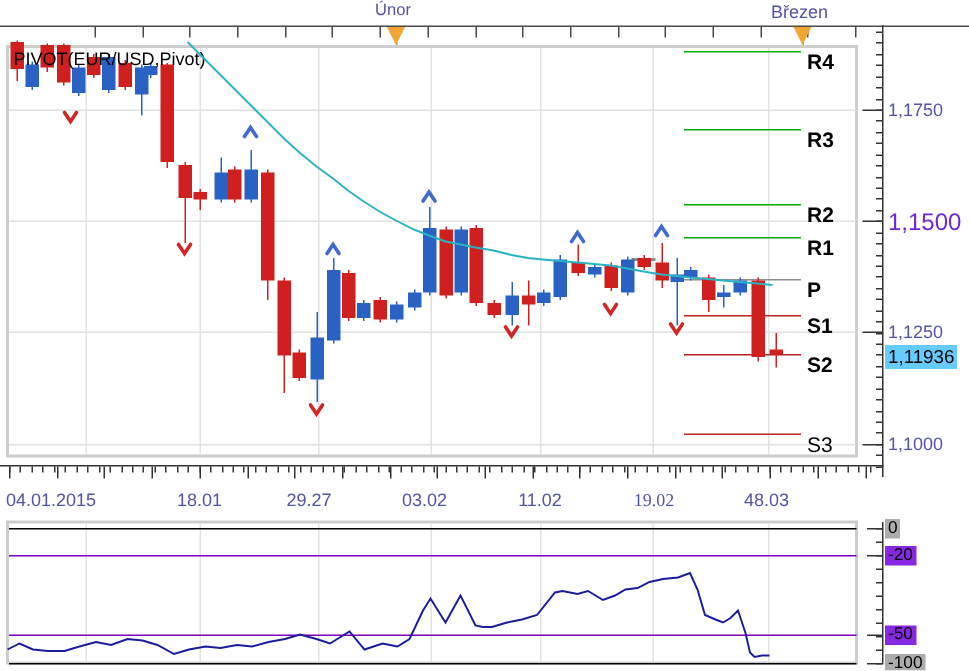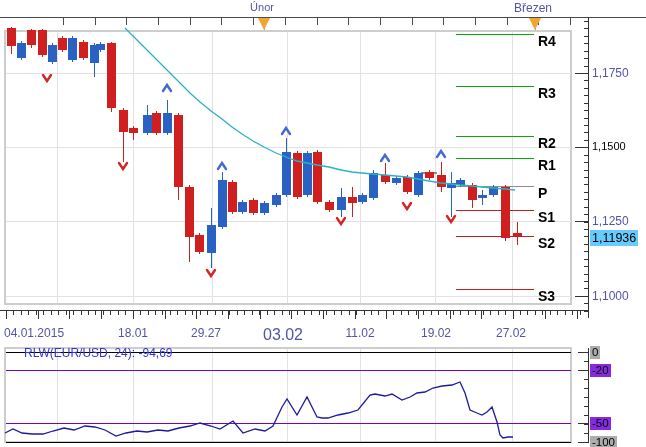--- a/index.html
+++ b/index.html
@@ -13,21 +13,21 @@
   #legendFractal .dn{color:#d23333;}
   #rlwLegend{position:absolute;left:24px;top:346px;font-size:12px;color:#3434d6;white-space:nowrap;z-index:1;}
   #priceTag{position:absolute;left:590px;top:230px;height:16px;line-height:16px;padding:0 2px;
             background:#66ccff;color:#000;font-size:12.5px;white-space:nowrap;z-index:4;}
   svg#overlay{position:absolute;left:0;top:0;z-index:3;pointer-events:none;}
 </style>
 </head>
 <body>
 
 <div id="stage">
-  <div id="rlwLegend">RLW(EUR/USD, 24): -94,69</div>
+  <div class="legend-line" id="legendPivot">PIVOT(EUR/USD,Pivot)</div>
   <div id="priceTag" style="top: 230px;">1,11936</div>
 <div style="position: absolute; left: 0px; top: 17px; width: 646px; height: 1px; background: rgb(74, 74, 74);"></div>
     <div style="position: absolute; left: 63px; top: 18px; width: 1px; height: 7px; background: rgb(74, 74, 74);"></div>
     <div style="position: absolute; left: 95px; top: 18px; width: 1px; height: 7px; background: rgb(74, 74, 74);"></div>
     <div style="position: absolute; left: 126px; top: 18px; width: 1px; height: 7px; background: rgb(74, 74, 74);"></div>
     <div style="position: absolute; left: 158px; top: 18px; width: 1px; height: 7px; background: rgb(74, 74, 74);"></div>
     <div style="position: absolute; left: 190px; top: 18px; width: 1px; height: 7px; background: rgb(74, 74, 74);"></div>
     <div style="position: absolute; left: 221px; top: 18px; width: 1px; height: 7px; background: rgb(74, 74, 74);"></div>
     <div style="position: absolute; left: 253px; top: 18px; width: 1px; height: 7px; background: rgb(74, 74, 74);"></div>
     <div style="position: absolute; left: 285px; top: 18px; width: 1px; height: 7px; background: rgb(74, 74, 74);"></div>
@@ -66,21 +66,21 @@
     <div style="position: absolute; left: 538px; top: 135px; font-size: 14px; font-weight: bold; color: rgb(0, 0, 0);">R2</div>
     <div style="position: absolute; left: 456px; top: 158px; width: 78px; height: 1px; background: rgb(0, 173, 0);"></div>
     <div style="position: absolute; left: 538px; top: 157px; font-size: 14px; font-weight: bold; color: rgb(0, 0, 0);">R1</div>
     <div style="position: absolute; left: 456px; top: 186px; width: 78px; height: 1px; background: rgb(142, 142, 142);"></div>
     <div style="position: absolute; left: 538px; top: 185px; font-size: 14px; font-weight: bold; color: rgb(0, 0, 0);">P</div>
     <div style="position: absolute; left: 456px; top: 210px; width: 78px; height: 1px; background: rgb(184, 34, 34);"></div>
     <div style="position: absolute; left: 538px; top: 209px; font-size: 14px; font-weight: bold; color: rgb(0, 0, 0);">S1</div>
     <div style="position: absolute; left: 456px; top: 236px; width: 78px; height: 1px; background: rgb(184, 34, 34);"></div>
     <div style="position: absolute; left: 538px; top: 235px; font-size: 14px; font-weight: bold; color: rgb(0, 0, 0);">S2</div>
     <div style="position: absolute; left: 456px; top: 289px; width: 78px; height: 1px; background: rgb(184, 34, 34);"></div>
-    <div style="position: absolute; left: 538px; top: 288px; font-size: 14px; font-weight: bold; color: rgb(0, 0, 0);">S3</div>
+    <div style="position: absolute; left: 538px; top: 288px; font-size: 14px; font-weight: normal; color: rgb(0, 0, 0);">S3</div>
     <div style="position: absolute; left: 421px; top: 172px; width: 16px; height: 2px; background: rgb(142, 142, 142);"></div>
     <div style="position: absolute; left: 11px; top: 27px; width: 1px; height: 27px; background: rgb(207, 31, 31);"></div>
     <div style="position: absolute; left: 7px; top: 28px; width: 9px; height: 18px; background: rgb(207, 31, 31);"></div>
     <div style="position: absolute; left: 21px; top: 41px; width: 1px; height: 19px; background: rgb(42, 98, 196);"></div>
     <div style="position: absolute; left: 17px; top: 43px; width: 9px; height: 15px; background: rgb(42, 98, 196);"></div>
     <div style="position: absolute; left: 31px; top: 29px; width: 1px; height: 19px; background: rgb(207, 31, 31);"></div>
     <div style="position: absolute; left: 27px; top: 30px; width: 9px; height: 15px; background: rgb(207, 31, 31);"></div>
     <div style="position: absolute; left: 42px; top: 29px; width: 1px; height: 28px; background: rgb(207, 31, 31);"></div>
     <div style="position: absolute; left: 38px; top: 30px; width: 9px; height: 25px; background: rgb(207, 31, 31);"></div>
     <div style="position: absolute; left: 52px; top: 43px; width: 1px; height: 21px; background: rgb(42, 98, 196);"></div>
@@ -208,21 +208,21 @@
     <div style="position: absolute; left: 584px; top: 266px; width: 4px; height: 1px; background: rgb(51, 51, 51);"></div>
     <div style="position: absolute; left: 584px; top: 274px; width: 4px; height: 1px; background: rgb(51, 51, 51);"></div>
     <div style="position: absolute; left: 584px; top: 281px; width: 4px; height: 1px; background: rgb(51, 51, 51);"></div>
     <div style="position: absolute; left: 584px; top: 288px; width: 4px; height: 1px; background: rgb(51, 51, 51);"></div>
     <div style="position: absolute; left: 584px; top: 296px; width: 4px; height: 1px; background: rgb(51, 51, 51);"></div>
     <div style="position: absolute; left: 584px; top: 303px; width: 4px; height: 1px; background: rgb(51, 51, 51);"></div>
     <div style="position: absolute; left: 584px; top: 311px; width: 4px; height: 1px; background: rgb(51, 51, 51);"></div>
     <div style="position: absolute; left: 575px; top: 73px; width: 13px; height: 1px; background: rgb(51, 51, 51);"></div>
     <div style="position: absolute; left: 592px; top: 66px; font-size: 12px; color: rgb(83, 83, 168); white-space: nowrap;">1,1750</div>
     <div style="position: absolute; left: 575px; top: 147px; width: 13px; height: 1px; background: rgb(51, 51, 51);"></div>
-    <div style="position: absolute; left: 592px; top: 140px; font-size: 11px; color: #000000; white-space: nowrap;">1,1500</div>
+    <div style="position: absolute; left: 592px; top: 140px; font-size: 16px; color: #6d28d9; white-space: nowrap;">1,1500</div>
     <div style="position: absolute; left: 575px; top: 221px; width: 13px; height: 1px; background: rgb(51, 51, 51);"></div>
     <div style="position: absolute; left: 592px; top: 214px; font-size: 12px; color: rgb(83, 83, 168); white-space: nowrap;">1,1250</div>
     <div style="position: absolute; left: 575px; top: 296px; width: 13px; height: 1px; background: rgb(51, 51, 51);"></div>
     <div style="position: absolute; left: 592px; top: 289px; font-size: 12px; color: rgb(83, 83, 168); white-space: nowrap;">1,1000</div>
     <div style="position: absolute; left: 0px; top: 310px; width: 589px; height: 1px; background: rgb(51, 51, 51);"></div>
     <div style="position: absolute; left: 6px; top: 311px; width: 1px; height: 4px; background: rgb(51, 51, 51);"></div>
     <div style="position: absolute; left: 13px; top: 311px; width: 1px; height: 4px; background: rgb(51, 51, 51);"></div>
     <div style="position: absolute; left: 21px; top: 311px; width: 1px; height: 4px; background: rgb(51, 51, 51);"></div>
     <div style="position: absolute; left: 28px; top: 311px; width: 1px; height: 4px; background: rgb(51, 51, 51);"></div>
     <div style="position: absolute; left: 36px; top: 311px; width: 1px; height: 4px; background: rgb(51, 51, 51);"></div>
@@ -314,24 +314,24 @@
     <div style="position: absolute; left: 386px; top: 311px; width: 1px; height: 8px; background: rgb(51, 51, 51);"></div>
     <div style="position: absolute; left: 418px; top: 311px; width: 1px; height: 8px; background: rgb(51, 51, 51);"></div>
     <div style="position: absolute; left: 450px; top: 311px; width: 1px; height: 8px; background: rgb(51, 51, 51);"></div>
     <div style="position: absolute; left: 481px; top: 311px; width: 1px; height: 8px; background: rgb(51, 51, 51);"></div>
     <div style="position: absolute; left: 513px; top: 311px; width: 1px; height: 8px; background: rgb(51, 51, 51);"></div>
     <div style="position: absolute; left: 545px; top: 311px; width: 1px; height: 8px; background: rgb(51, 51, 51);"></div>
     <div style="position: absolute; left: 577px; top: 311px; width: 1px; height: 8px; background: rgb(51, 51, 51);"></div>
     <div style="position: absolute; top: 326px; font-size: 12px; color: rgb(83, 83, 168); white-space: nowrap; left: 4px;">04.01.2015</div>
     <div style="position: absolute; top: 326px; font-size: 12px; color: rgb(83, 83, 168); white-space: nowrap; left: 133px; transform: translateX(-50%);">18.01</div>
     <div style="position: absolute; top: 326px; font-size: 12px; color: rgb(83, 83, 168); white-space: nowrap; left: 206px; transform: translateX(-50%);">29.27</div>
-    <div style="position: absolute; top: 326px; font-size: 16px; color: rgb(83, 83, 168); white-space: nowrap; left: 283px; transform: translateX(-50%); text-align: right;">03.02</div>
+    <div style="position: absolute; top: 326px; font-size: 12px; color: rgb(83, 83, 168); white-space: nowrap; left: 283px; transform: translateX(-50%); text-align: right;">03.02</div>
     <div style="position: absolute; top: 326px; font-size: 12px; color: rgb(83, 83, 168); white-space: nowrap; left: 360px; transform: translateX(-50%);">11.02</div>
-    <div style="position: absolute; top: 326px; font-size: 12px; color: rgb(83, 83, 168); white-space: nowrap; left: 436px; transform: translateX(-50%);">19.02</div>
-    <div style="position: absolute; top: 326px; font-size: 12px; color: rgb(83, 83, 168); white-space: nowrap; left: 511px; transform: translateX(-50%);">27.02</div>
+    <div style="position: absolute; top: 326px; font-size: 12px; color: rgb(83, 83, 168); white-space: nowrap; left: 436px; transform: translateX(-50%); font-family: Liberation Serif, serif;">19.02</div>
+    <div style="position: absolute; top: 326px; font-size: 12px; color: rgb(83, 83, 168); white-space: nowrap; left: 511px; transform: translateX(-50%);">48.03</div>
     <div style="position: absolute; left: 4px; top: 347px; width: 568px; height: 96px; border: 2px solid rgb(205, 205, 205); box-sizing: border-box; background: rgb(255, 255, 255);"></div>
     <div style="position: absolute; left: 57px; top: 349px; width: 1px; height: 92px; background: rgb(226, 226, 226);"></div>
     <div style="position: absolute; left: 133px; top: 349px; width: 1px; height: 92px; background: rgb(226, 226, 226);"></div>
     <div style="position: absolute; left: 212px; top: 349px; width: 1px; height: 92px; background: rgb(226, 226, 226);"></div>
     <div style="position: absolute; left: 287px; top: 349px; width: 1px; height: 92px; background: rgb(226, 226, 226);"></div>
     <div style="position: absolute; left: 360px; top: 349px; width: 1px; height: 92px; background: rgb(226, 226, 226);"></div>
     <div style="position: absolute; left: 435px; top: 349px; width: 1px; height: 92px; background: rgb(226, 226, 226);"></div>
     <div style="position: absolute; left: 512px; top: 349px; width: 1px; height: 92px; background: rgb(226, 226, 226);"></div>
     <div style="position: absolute; left: 6px; top: 352px; width: 565px; height: 1px; background: rgb(0, 0, 0);"></div>
     <div style="position: absolute; left: 6px; top: 370px; width: 565px; height: 1px; background: rgb(124, 0, 192);"></div>

